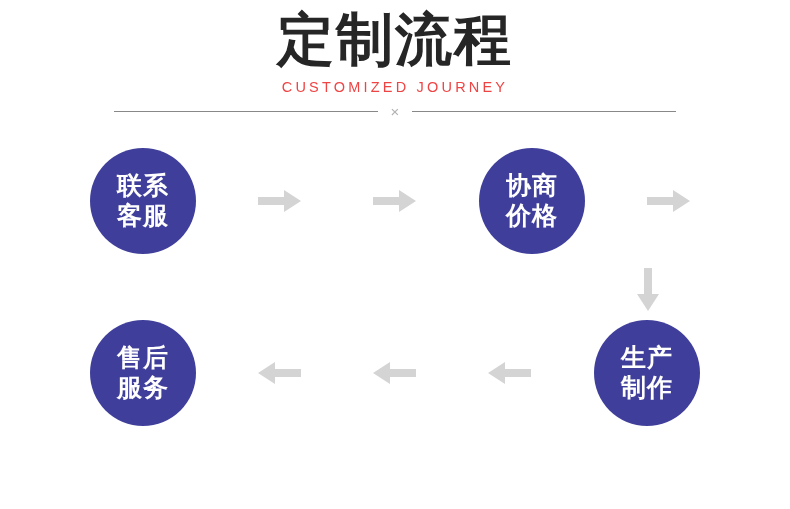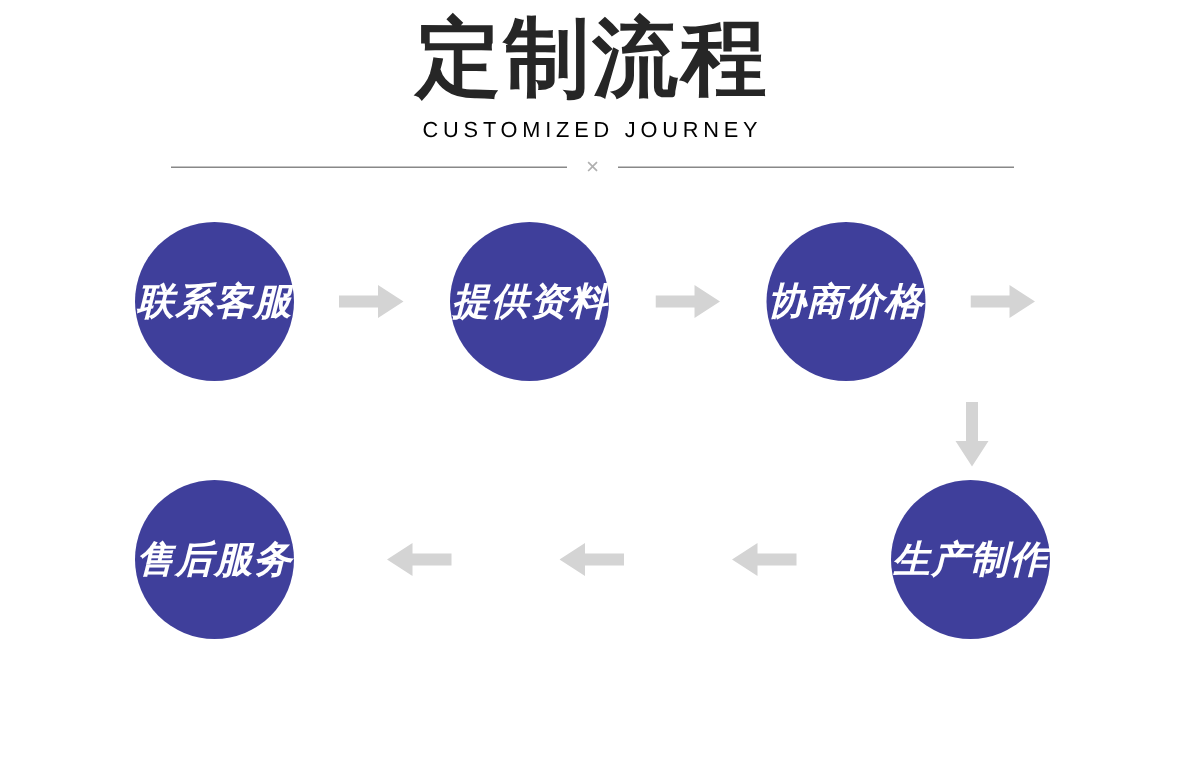--- a/index.html
+++ b/index.html
@@ -42,21 +42,21 @@
     letter-spacing: 2px;
     font-family: "DejaVu Sans", "Liberation Sans", sans-serif;
   }
 
   .sub-title {
     margin: 0;
     padding-top: 6px;
     font-size: 14.5px;
     line-height: 18px;
     font-weight: normal;
-    color: #000000;
+    color: #ef4444;
     letter-spacing: 3.2px;
     font-family: "Liberation Sans", sans-serif;
   }
 
   
   .divider {
     position: absolute;
     left: 114px;
     top: 101px;
     width: 562px;
@@ -94,24 +94,24 @@
   .row-bottom { top: 320px; }
 
   .node {
     flex: 0 0 auto;
     width: 106px;
     height: 106px;
     border-radius: 50%;
     background: #3f3f9b;
     color: #ffffff;
     display: flex;
+    flex-direction: column;
     align-items: center;
     justify-content: center;
     box-sizing: border-box;
-    font-style: italic;
   }
   .node-line {
     font-size: 25px;
     line-height: 30px;
     font-weight: bold;
     letter-spacing: 1px;
     font-family: "DejaVu Sans", "Liberation Sans", sans-serif;
     white-space: nowrap;
   }
 
@@ -160,24 +160,20 @@
       <span class="node-line">联系</span>
       <span class="node-line">客服</span>
     </div>
 
     <div class="arrow-h">
       <svg width="44" height="26" viewBox="0 0 44 26" aria-hidden="true">
         <path d="M0 9 L26 9 L26 2 L43 13 L26 24 L26 17 L0 17 Z" fill="#d4d4d4"></path>
       </svg>
     </div>
 
-    <div class="node">
-      <span class="node-line">提供</span>
-      <span class="node-line">资料</span>
-    </div>
 
     <div class="arrow-h">
       <svg width="44" height="26" viewBox="0 0 44 26" aria-hidden="true">
         <path d="M0 9 L26 9 L26 2 L43 13 L26 24 L26 17 L0 17 Z" fill="#d4d4d4"></path>
       </svg>
     </div>
 
     <div class="node">
       <span class="node-line">协商</span>
       <span class="node-line">价格</span>

